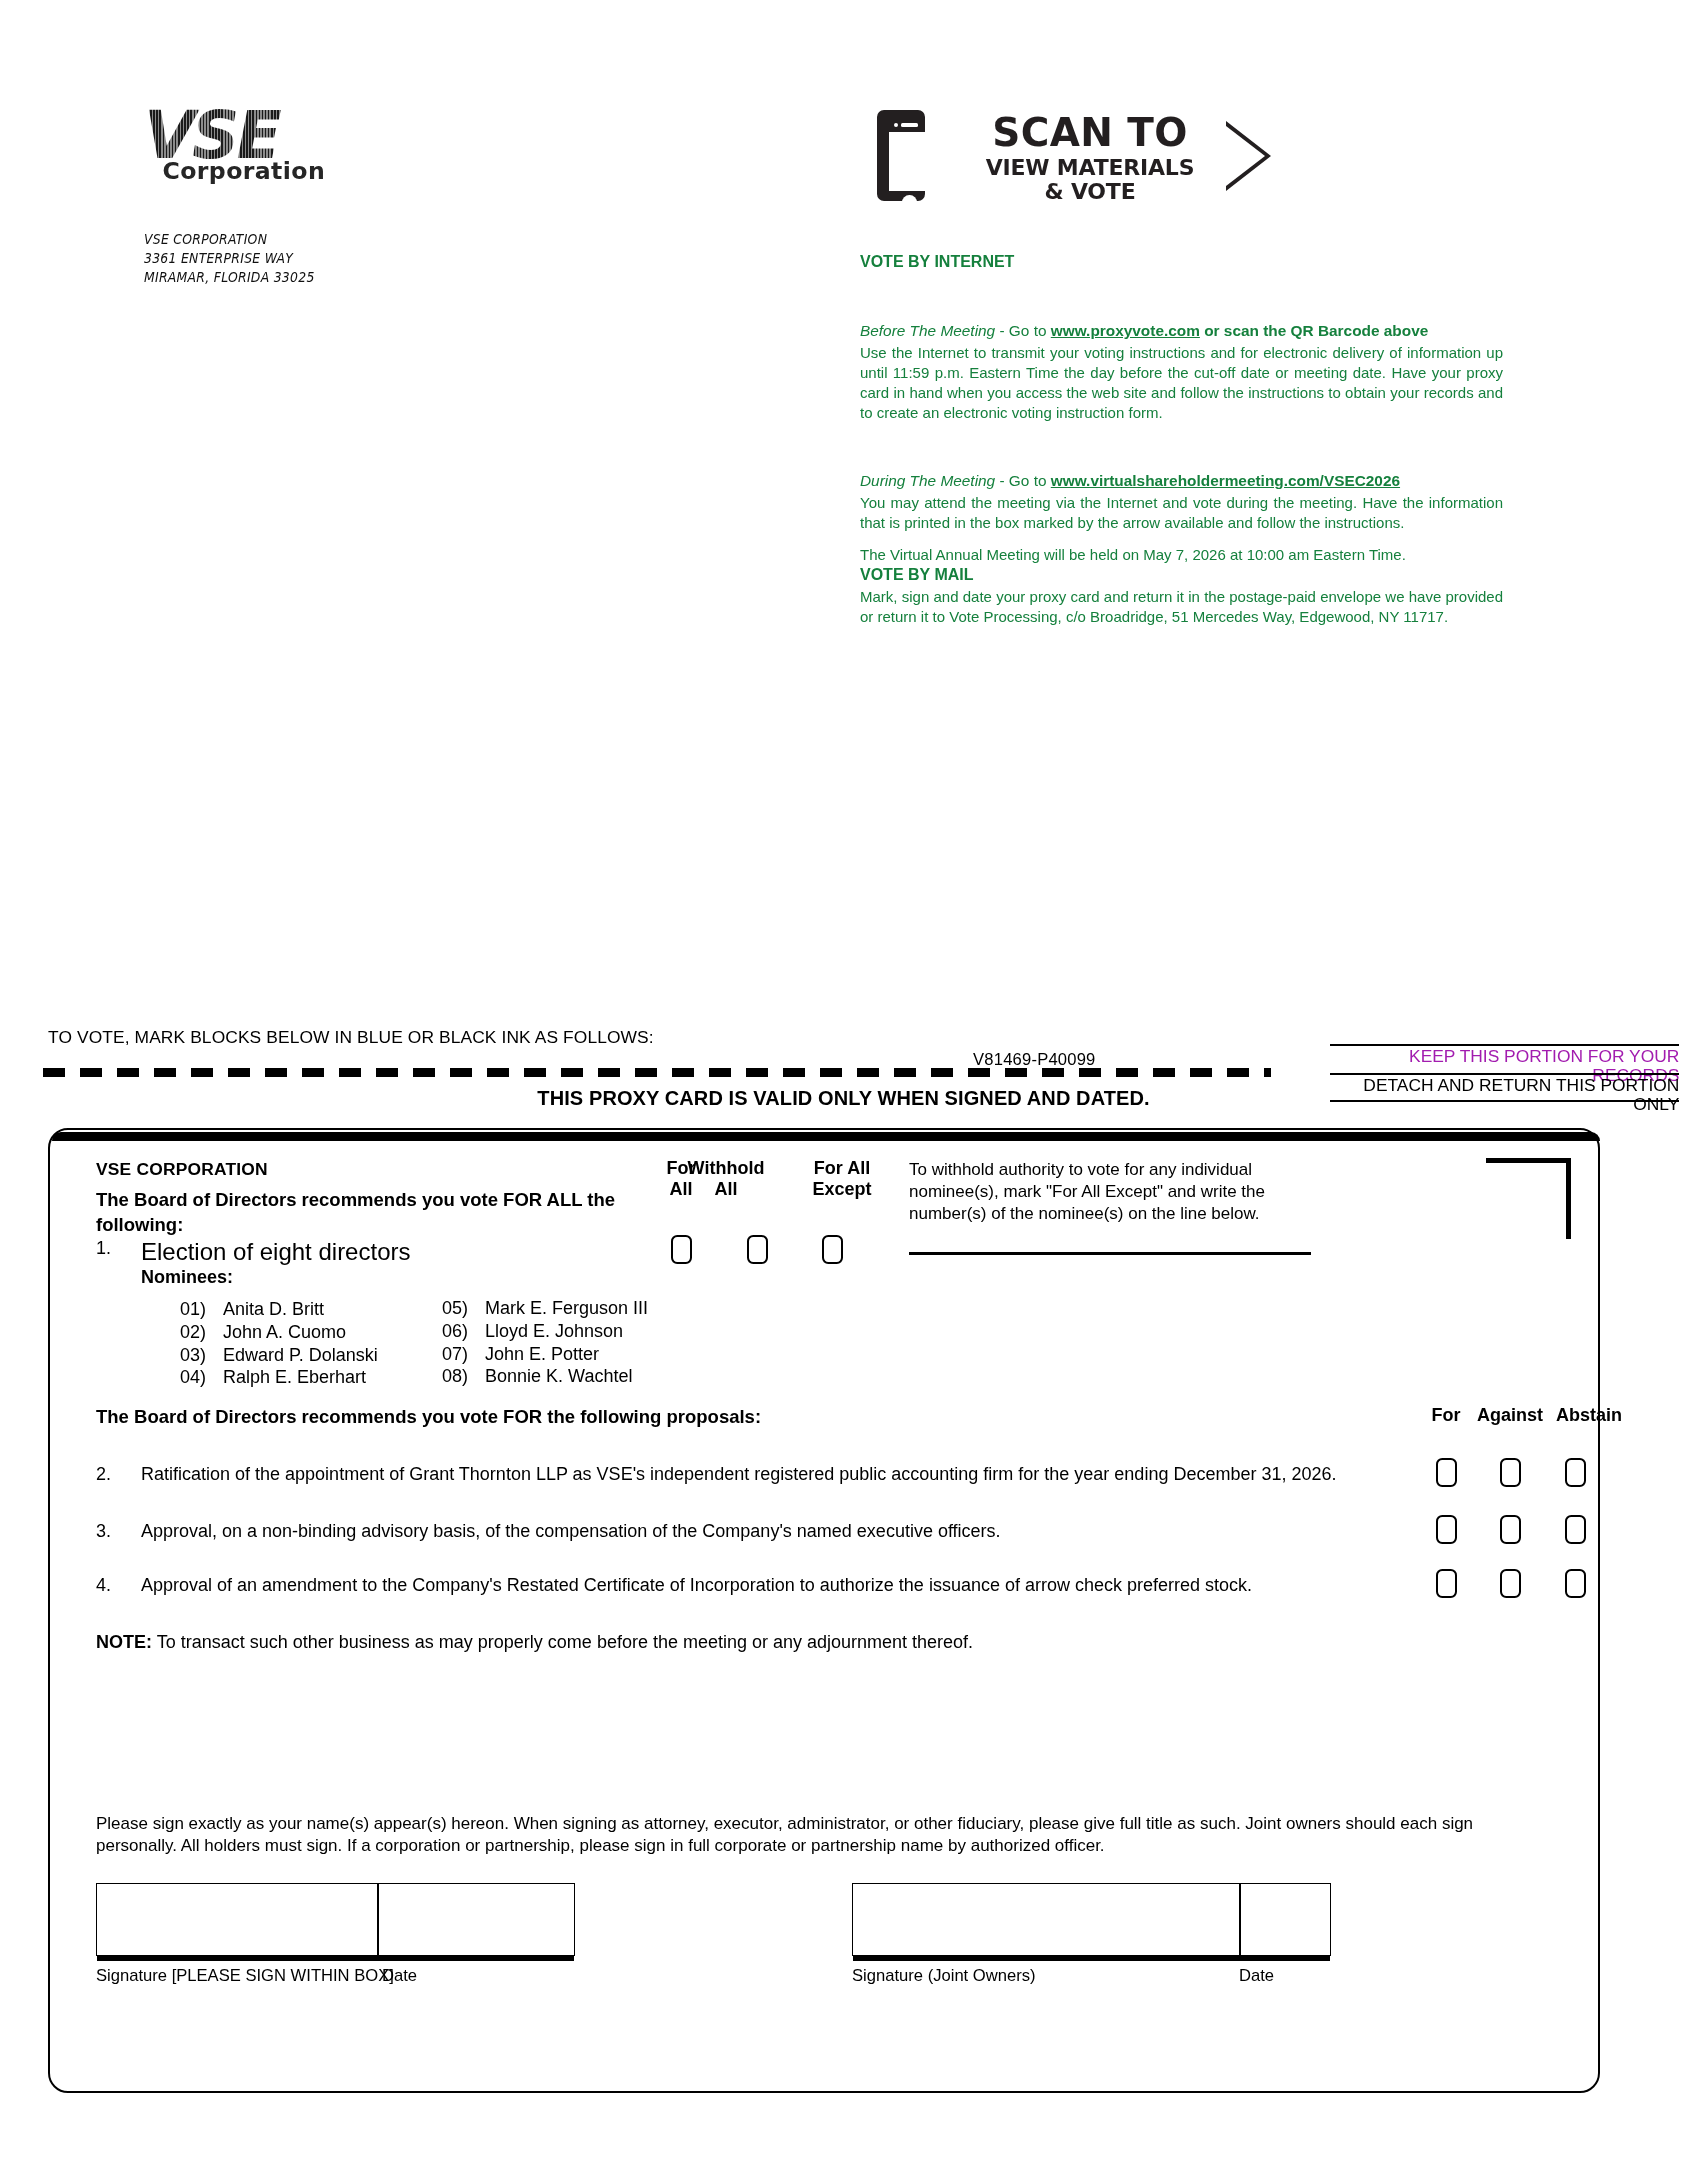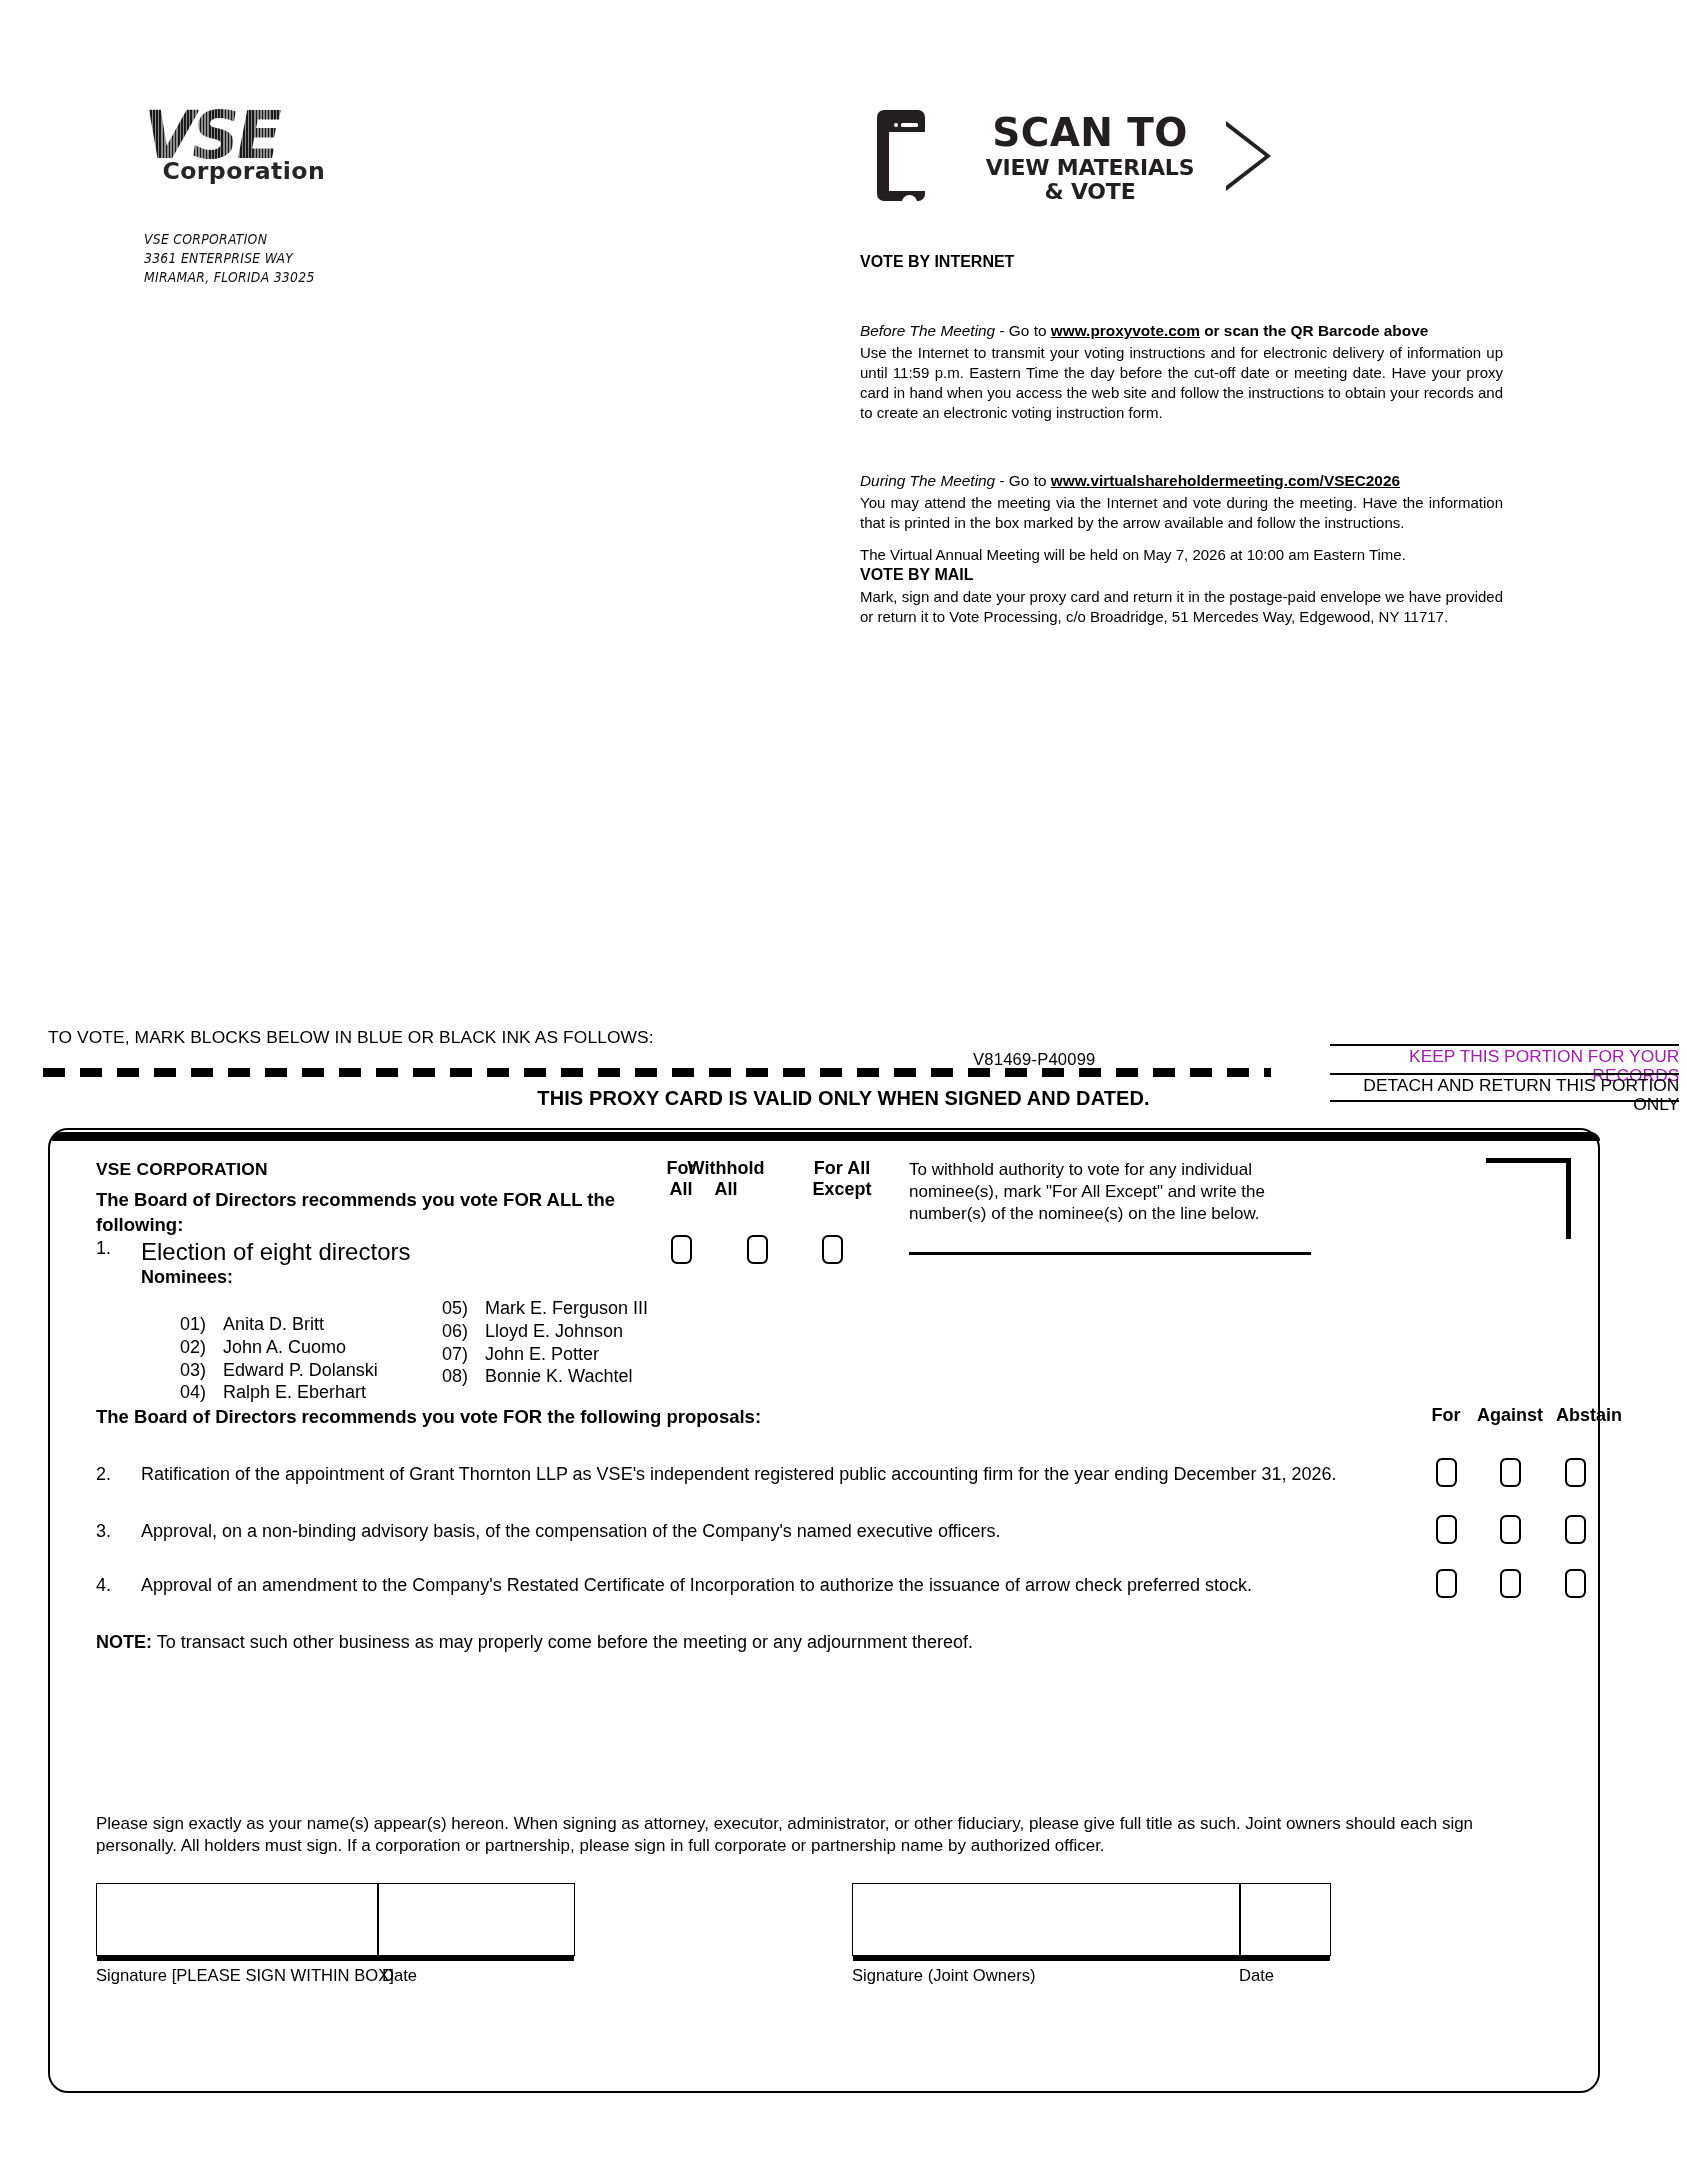--- a/index.html
+++ b/index.html
@@ -64,21 +64,21 @@
   .scan-tri-inner{
     position:absolute;left:-45px;top:-30px;width:0;height:0;
     border-top:30px solid transparent;border-bottom:30px solid transparent;
     border-left:39px solid #fff;
   }
 
   
   .instr{
     position:absolute;left:860px;top:252px;width:643px;
     font-family:"Liberation Sans", sans-serif;
-    font-size:15px;color:#000000;
+    font-size:15px;color:#15803d;
   }
   .instr .hd{font-weight:bold;font-size:16px;letter-spacing:0px;line-height:1.3;}
   .instr .sub{font-size:15.4px;line-height:1.35;margin-bottom:1.5px;margin-top:48px;}
   .instr .sub i{font-style:italic;}
   .instr .sub b{font-weight:bold;}
   .instr .sub u{text-decoration:underline;font-weight:bold;}
   .instr p{margin:0;}
   .instr .para{
     text-align:justify;line-height:1.33;margin-top:0;font-size:15px;
   }
@@ -135,21 +135,21 @@
 
   .co-name{position:absolute;left:46px;top:29px;font-weight:bold;font-size:17.4px;letter-spacing:0.2px;}
   .rec1{position:absolute;left:46px;top:58px;width:587px;font-weight:bold;font-size:18.5px;line-height:1.33;}
   .prop1-num{position:absolute;left:46px;top:108px;font-size:18px;}
   .prop1-txt{position:absolute;left:91px;top:108px;font-size:24px;}
   .nominees-hd{position:absolute;left:91px;top:137px;font-weight:bold;font-size:18px;}
 
   .nomcol{position:absolute;font-size:18px;line-height:1.265;}
   .nomcol .row{white-space:nowrap;}
   .nomcol .idx{display:inline-block;width:43px;}
-  .nomcol-a{left:130px;top:183px;}
+  .nomcol-a{left:130px;top:168px;}
   .nomcol-b{left:392px;top:167px;}
 
   .colhead{position:absolute;top:28px;font-weight:bold;font-size:18px;text-align:center;line-height:1.18;}
   .ch-forall{left:601px;width:60px;}
   .ch-withhold{left:631px;width:90px;}
   .ch-except{left:751px;width:82px;}
 
   .withhold-note{
     position:absolute;left:859px;top:29px;width:409px;font-size:17px;line-height:1.28;
   }

